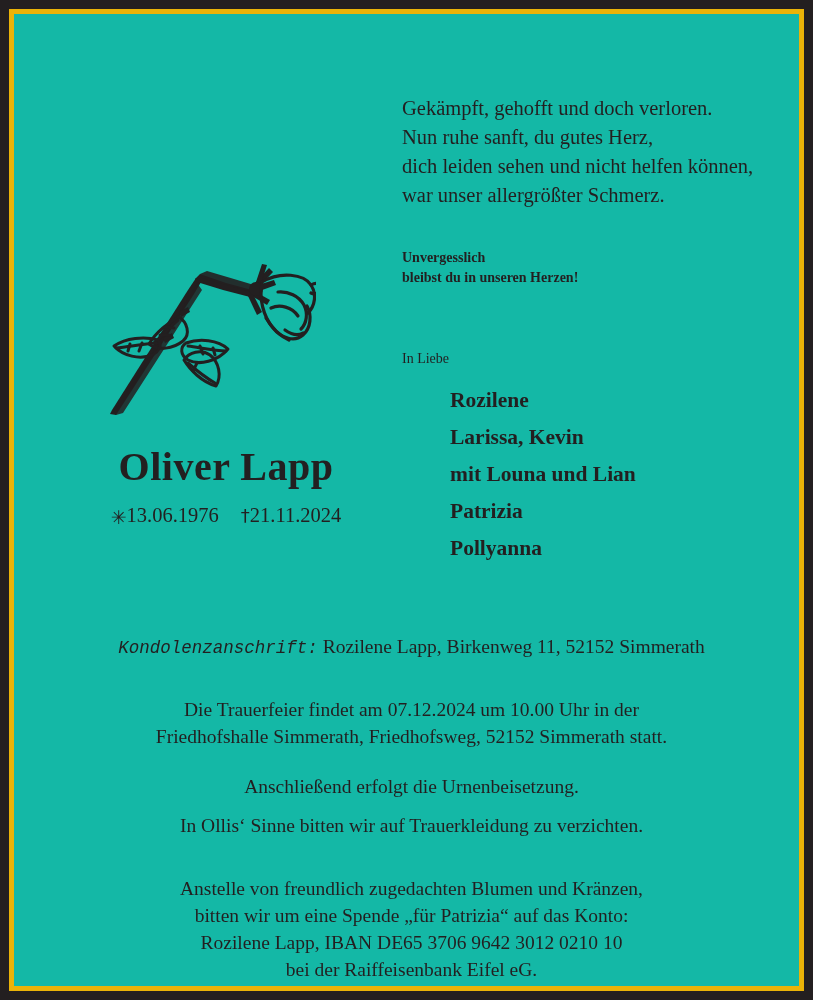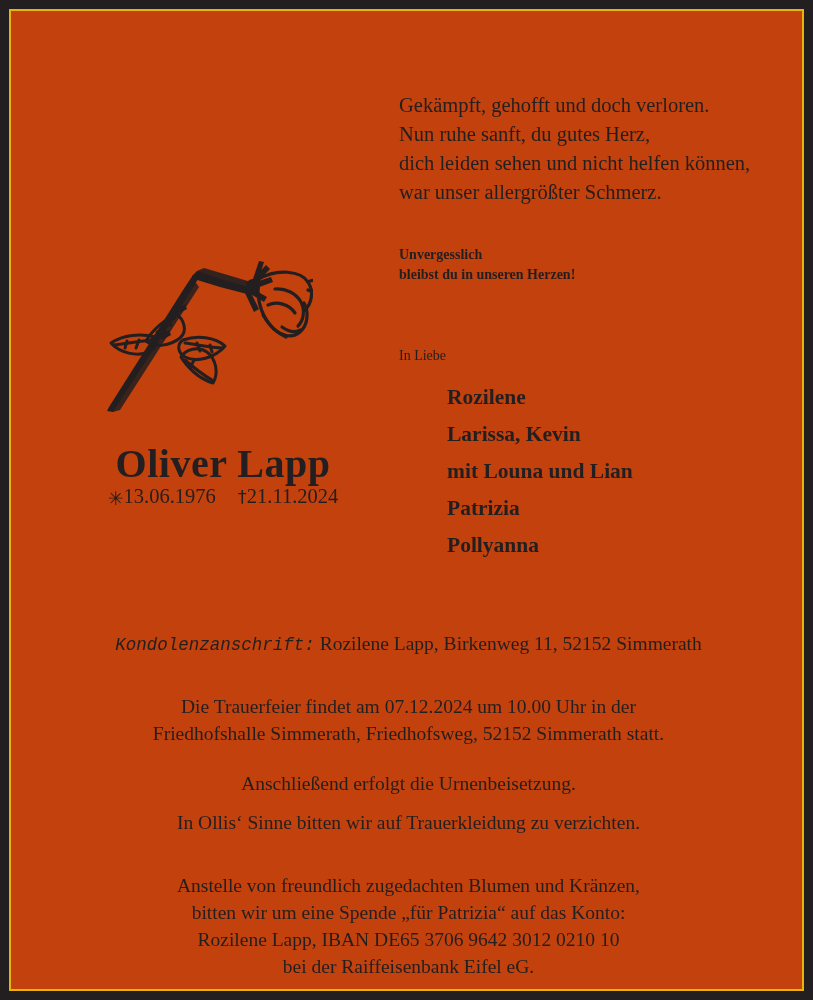--- a/index.html
+++ b/index.html
@@ -23,22 +23,22 @@
     background: #ffffff;
     border: 9px solid #231f20;
   }
 
   #inner {
     position: absolute;
     left: 0;
     top: 0;
     right: 0;
     bottom: 0;
-    background: #c2410c;
-    border: 2px solid #eab308;
+    background: #14b8a6;
+    border: 5px solid #eab308;
     box-sizing: border-box;
     padding-left: 44px;
   }
 
   
   .rose-wrap {
     position: absolute;
     left: 52px;
     top: 118px;
     width: 250px;
@@ -59,21 +59,21 @@
     text-align: center;
   }
   .deceased-name {
     font-size: 40px;
     font-weight: bold;
     letter-spacing: 0.5px;
     line-height: 1.05;
     white-space: nowrap;
   }
   .dates-row {
-    margin-top: 0;
+    margin-top: 16px;
     font-size: 20.5px;
     white-space: nowrap;
   }
   .dates-row .gap {
     display: inline-block;
     width: 22px;
   }
   .sym {
     font-family: "DejaVu Sans", sans-serif;
     font-size: 18px;

